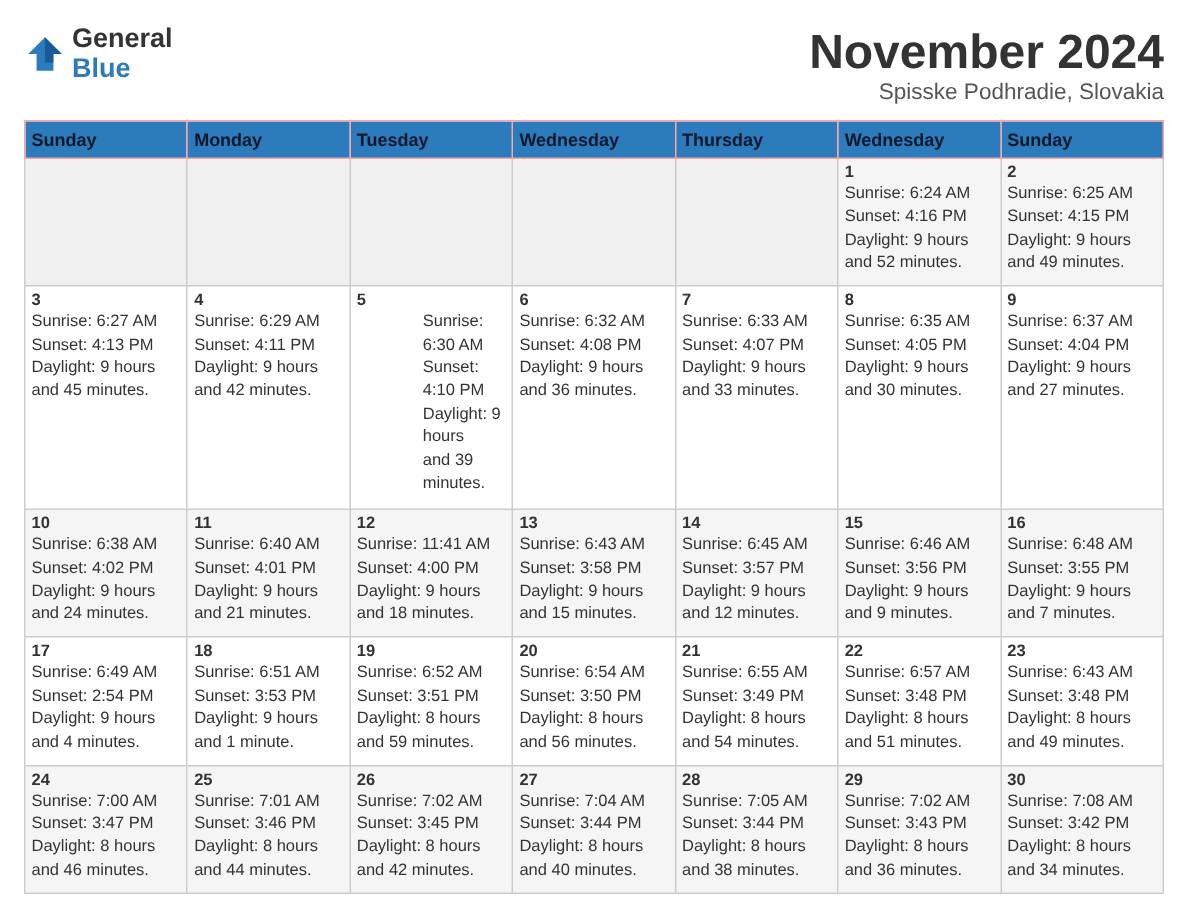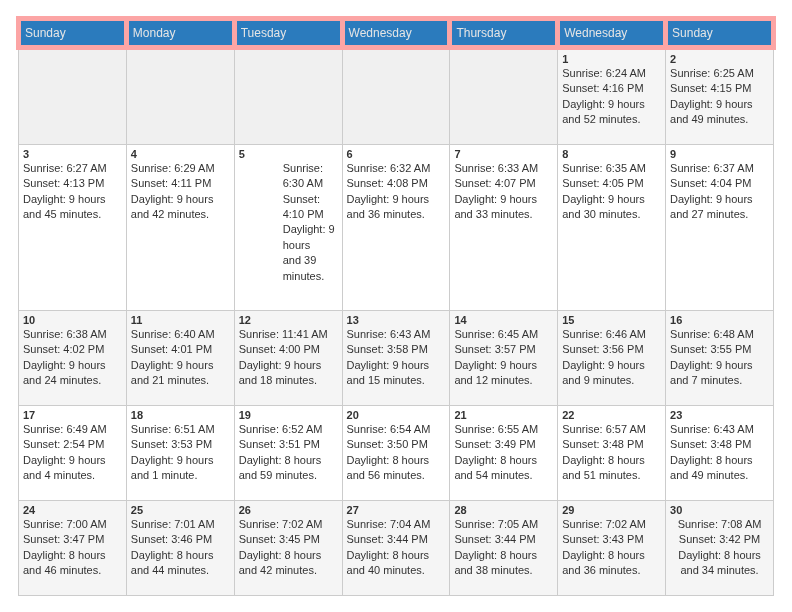--- a/index.html
+++ b/index.html
@@ -60,26 +60,26 @@
       color: #555;
     }
     .calendar {
       width: 100%;
       border-collapse: collapse;
       flex: 1;
       table-layout: fixed;
     }
     .calendar thead tr th {
       background: #2b7bbd;
-      color: #e5e5e5;
+      color: #0f172a;
       font-size: 12px;
-      font-weight: normal;
+      font-weight: bold;
       padding: 5px 4px;
       text-align: left;
-      border: 5px solid #fca5a5;
+      border: 1px solid #fca5a5;
     }
     .calendar tbody tr td {
       border: 1px solid #ccc;
       vertical-align: top;
       padding: 3px 4px;
       font-size: 9.5px;
       color: #333;
       background: #fff;
       height: 82px;
     }
@@ -98,20 +98,36 @@
     .day-info {
       font-size: 11px;
       line-height: 1.4;
       color: #333;
     }
   </style>
 </head>
 <body>
 
 <div class="page">
+  <div class="header">
+    <div class="logo">
+      <svg class="logo-icon" viewBox="0 0 40 40">
+        <polygon points="20,4 36,20 28,20 28,36 12,36 12,20 4,20" fill="#2b7bbd"></polygon>
+        <polygon points="20,4 36,20 28,20 28,28 20,28" fill="#1a5a9a"></polygon>
+      </svg>
+      <div class="logo-text">
+        <span class="logo-general">General</span>
+        <span class="logo-blue">Blue</span>
+      </div>
+    </div>
+    <div class="title-block">
+      <div class="month-title">November 2024</div>
+      <div class="subtitle">Spisske Podhradie, Slovakia</div>
+    </div>
+  </div>
 
   <table class="calendar">
     <thead>
       <tr>
         <th>Sunday</th>
         <th>Monday</th>
         <th>Tuesday</th>
         <th>Wednesday</th>
         <th>Thursday</th>
         <th>Wednesday</th>
@@ -331,21 +347,21 @@
           </td>
           <td>
             <span class="day-number">29</span>
             <div class="day-info" style="white-space: pre-line;">Sunrise: 7:02 AM
 Sunset: 3:43 PM
 Daylight: 8 hours
 and 36 minutes.</div>
           </td>
           <td>
             <span class="day-number">30</span>
-            <div class="day-info" style="white-space: pre-line; text-align: center;">Sunrise: 7:08 AM
+            <div class="day-info" style="white-space: pre-line;">Sunrise: 7:08 AM
 Sunset: 3:42 PM
 Daylight: 8 hours
 and 34 minutes.</div>
           </td>
         </tr>
       </tbody>
   </table>
 </div>
 
 </body></html>

